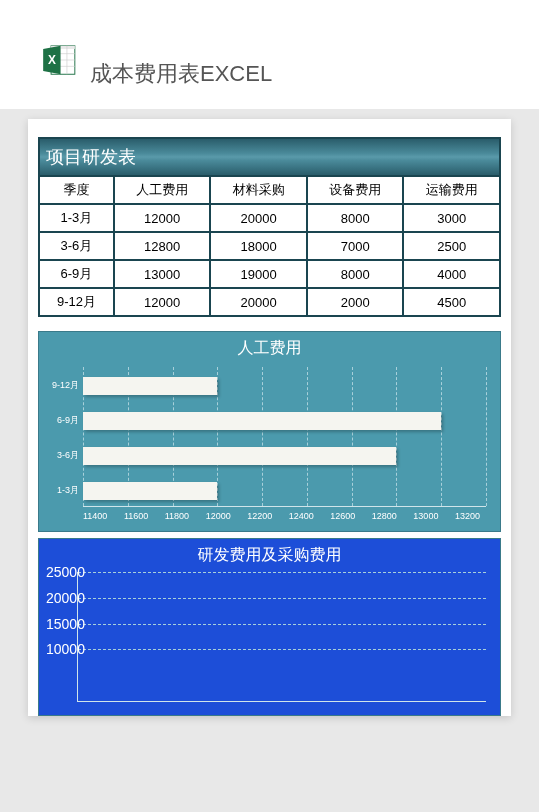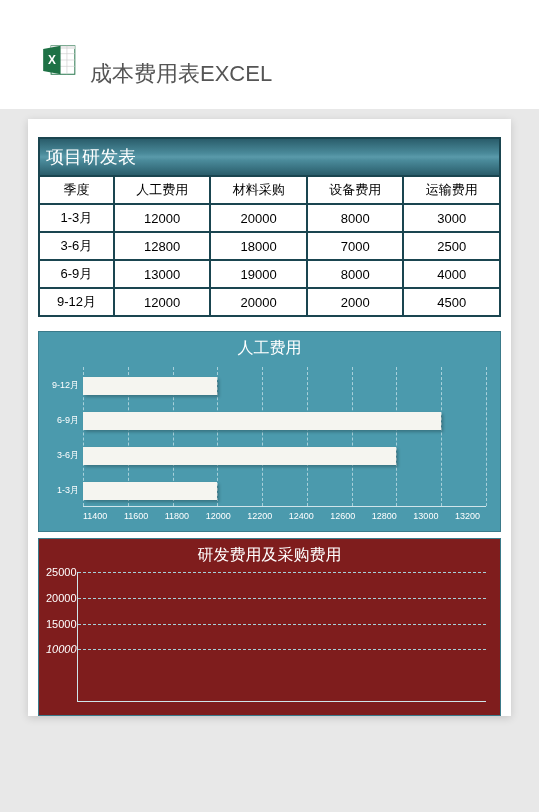--- a/index.html
+++ b/index.html
@@ -119,21 +119,21 @@
     justify-content: space-between;
     padding-top: 4px;
   }
   .chart1-xtick {
     font-size: 9px;
     color: #fff;
   }
   
   .chart2 {
     margin: 6px 10px 0 10px;
-    background: #7f1d1d;
+    background: #1d4ed8;
     border: 1px solid #3a7a8a;
     padding: 6px 8px 6px 8px;
     height: 178px;
     overflow: hidden;
   }
   .chart2-title {
     color: #fff;
     text-align: center;
     font-size: 16px;
     margin-bottom: 6px;
@@ -147,21 +147,21 @@
     border-bottom: 1px solid #d0e5ea;
   }
   .chart2-hgrid {
     position: absolute;
     left: 0; right: 0;
     border-top: 1px dashed #a8d0da;
   }
   .chart2-ytick {
     position: absolute;
     left: -32px;
-    font-size: 11px;
+    font-size: 14px;
     color: #fff;
     width: 28px;
     text-align: center;
     transform: translateY(-50%);
   }
   .chart2-groups {
     position: absolute;
     left: 0; right: 0; bottom: 0; top: 0;
     display: flex;
     justify-content: space-around;
@@ -308,21 +308,21 @@
           <div class="chart2-group">
             <div class="chart2-bar chart2-bar-a" style="height: 52%;"></div>
             <div class="chart2-bar chart2-bar-b" style="height: 76%;"></div>
           </div>
           <div class="chart2-group">
             <div class="chart2-bar chart2-bar-a" style="height: 48%;"></div>
             <div class="chart2-bar chart2-bar-b" style="height: 80%;"></div>
           </div>
         </div>
     <div class="chart2-hgrid" style="top: 60%;"></div>
-        <div class="chart2-ytick" style="top: 60%; font-style: italic;">10000</div>
+        <div class="chart2-ytick" style="top: 60%;">10000</div>
         <div class="chart2-hgrid" style="top: 40%;"></div>
         <div class="chart2-ytick" style="top: 40%;">15000</div>
         <div class="chart2-hgrid" style="top: 20%;"></div>
         <div class="chart2-ytick" style="top: 20%;">20000</div>
         <div class="chart2-hgrid" style="top: 0%;"></div>
         <div class="chart2-ytick" style="top: 0%;">25000</div>
       </div>
   </div>
 
 </div>

